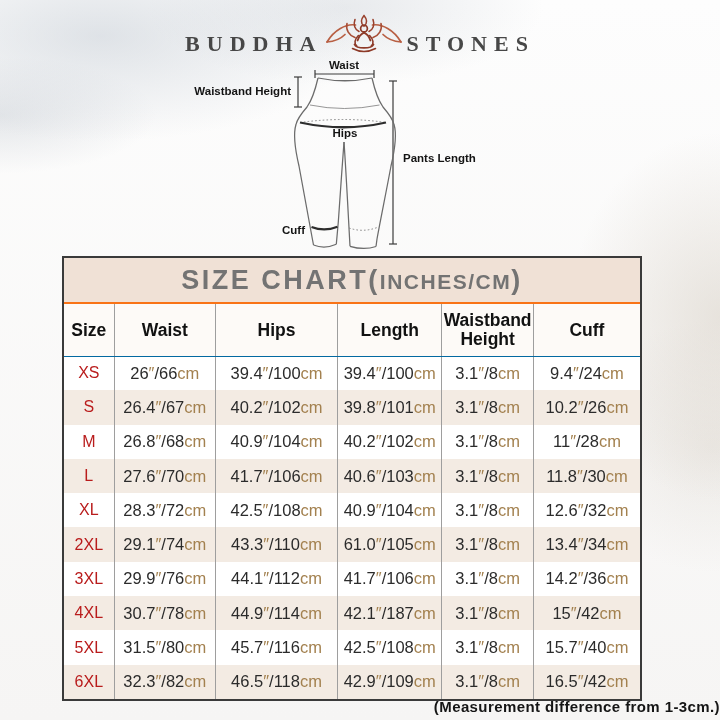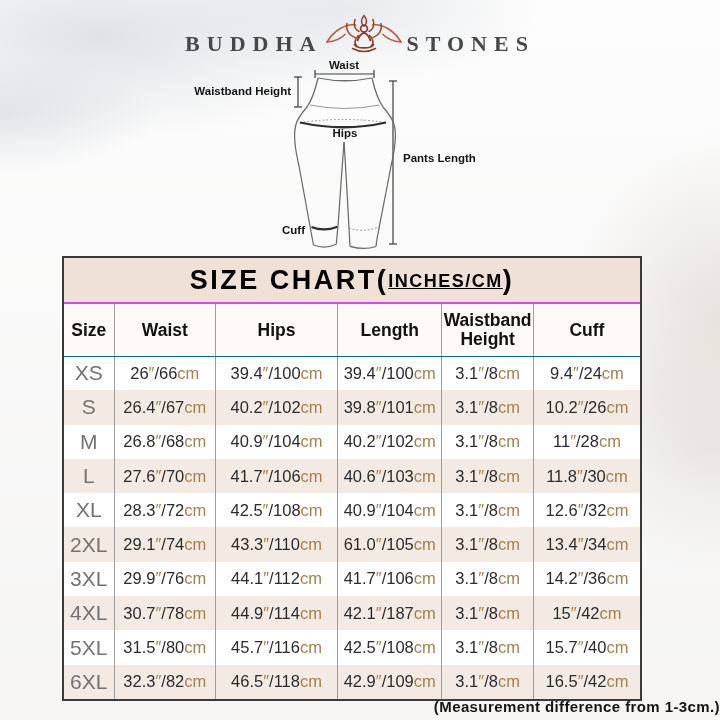--- a/index.html
+++ b/index.html
@@ -27,40 +27,40 @@
   .thin{fill:none;stroke:#8a8a8a;stroke-width:.9;}
   .darkline{fill:none;stroke:#2d2d2d;stroke-width:2.3;}
   .dotted{fill:none;stroke:#7a7a7a;stroke-width:.9;stroke-dasharray:1.6 2.2;}
   .mline{stroke:#3c3c3c;stroke-width:1.2;fill:none;}
   
   .chart{
     position:absolute;left:62px;top:256px;width:580px;
     border:2px solid #3a3a3a;background:#fefdfc;box-sizing:border-box;
   }
   .chart-title{
-    height:44px;background:#f0e1d6;border-bottom:2px solid #d946ef;
+    height:44px;background:#f0e1d6;border-bottom:2px solid #f97316;
     display:flex;align-items:center;justify-content:center;
-    color:#000000;font-weight:bold;white-space:nowrap;
+    color:#737373;font-weight:bold;white-space:nowrap;
   }
   .chart-title .big{font-size:27px;letter-spacing:2.5px;}
-  .chart-title .small{font-size:18px;letter-spacing:1.5px;padding-top:3px;text-decoration:underline;}
+  .chart-title .small{font-size:21px;letter-spacing:1.5px;padding-top:3px;}
   table.sizes{border-collapse:collapse;table-layout:fixed;width:100%;}
   table.sizes th,table.sizes td{
     border-left:1px solid #9e9e9e;text-align:center;vertical-align:middle;
     padding:0 1px;overflow:hidden;
   }
   table.sizes th:first-child,table.sizes td:first-child{border-left:none;}
   table.sizes thead tr{height:52px;background:#fdfaf7;}
   table.sizes thead th{
     font-size:17.5px;font-weight:bold;color:#111;line-height:1.05;
     border-bottom:1px solid #0369a1;
   }
   table.sizes tbody tr{height:34.3px;background:#ffffff;}
   table.sizes tbody tr.alt{background:#f3ebe3;}
-  td.size-col{font-size:21px;color:#737373;}
+  td.size-col{font-size:16px;color:#b91c1c;}
   td.val{font-size:16.5px;color:#2b2b2b;white-space:nowrap;}
   .u-tan{color:#a3814f;}
   
   .footnote{
     position:absolute;top:698px;left:0;width:720px;text-align:right;
     font-size:15px;font-weight:bold;color:#151515;letter-spacing:.4px;
   }
 </style>
 </head>
 <body>

